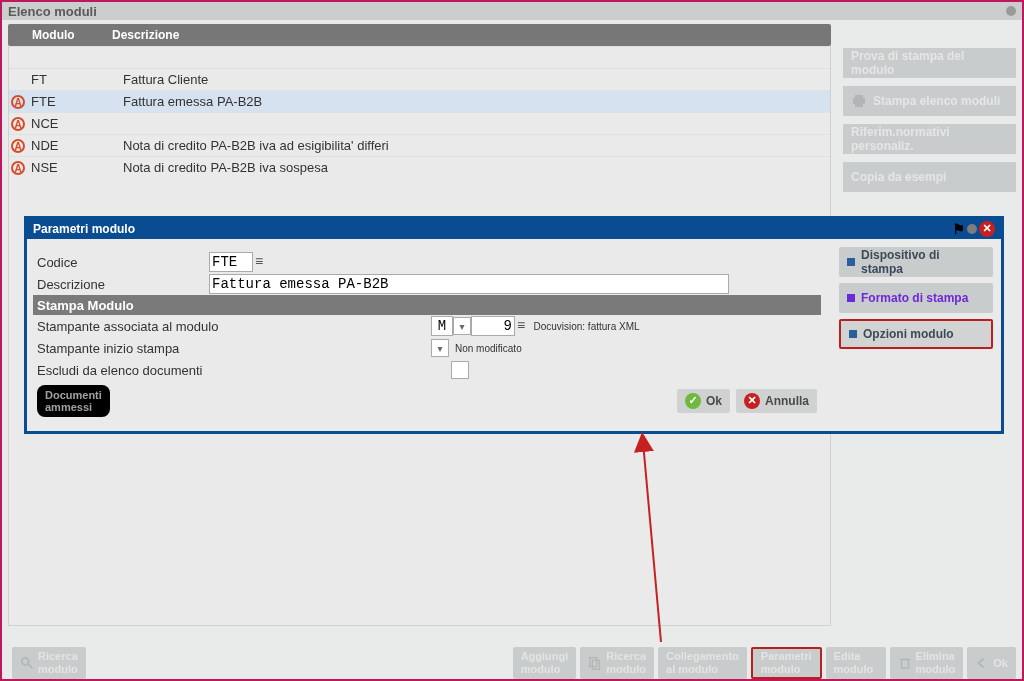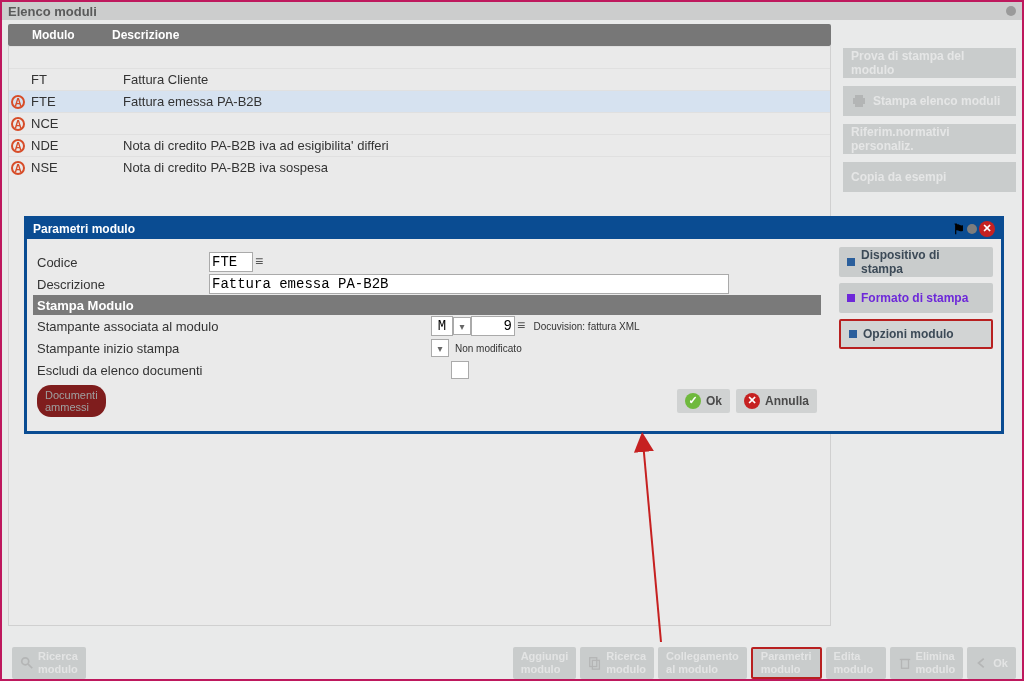--- a/index.html
+++ b/index.html
@@ -53,21 +53,21 @@
   input[type=text].inp{font-family:"Courier New",monospace;font-size:14px;height:20px;border:1px solid #aaa;padding:0 2px;background:#fff}
   .inp.code{width:44px}
   .inp.desc{width:520px}
   .inp.ptype{width:22px;text-align:center}
   .inp.pnum{width:44px;text-align:right}
   .eqmark{font-family:"Courier New",monospace;font-size:14px;padding:0 2px;color:#555}
   .hint{font-size:10px;color:#333;padding-left:6px}
   .dd{width:18px;height:18px;border:1px solid #aaa;background:#fff;display:inline-flex;align-items:center;justify-content:center;font-size:10px;color:#666}
   .chk{width:18px;height:18px;border:1px solid #aaa;background:#fff;display:inline-block}
   .dlg-foot{display:flex;align-items:center;padding:4px 4px 6px 4px;background:#eaeaea}
-  .docamm{background:#7f1d1d;padding:4px 8px;color:#9fa0a0;font-size:11px;font-weight:normal;line-height:12px;border-radius:14px}
+  .docamm{background:#000000;padding:4px 8px;color:#9fa0a0;font-size:11px;font-weight:bold;line-height:12px;border-radius:8px}
   .dlg-foot .sp{flex:1}
   .obtn{height:24px;background:#d0d2d2;display:flex;align-items:center;padding:0 8px;margin-left:6px;border-radius:2px;font-size:12px;font-weight:bold;color:#4a4a4a}
   .obtn .okc{width:16px;height:16px;border-radius:50%;background:#6fb93d;color:#fff;text-align:center;line-height:15px;font-size:11px;margin-right:5px}
   .obtn .canc{width:16px;height:16px;border-radius:50%;background:#c62121;color:#fff;text-align:center;line-height:15px;font-size:11px;margin-right:5px}
   .tabbtn{height:30px;display:flex;align-items:center;padding:0 8px;margin-bottom:6px;border-radius:2px;font-size:12px;font-weight:bold}
   .tabbtn.inactive{background:#c9cccc;color:#e3e4e4}
   .tabbtn.sq{color:#6d28d9}
   .tabbtn.sq::before{content:"";width:8px;height:8px;background:currentColor;margin-right:6px}
   .tabbtn.blue::before{background:#2b5f9c}
   .tabbtn.blue{color:#3c4a57;background:#c9cccc}

